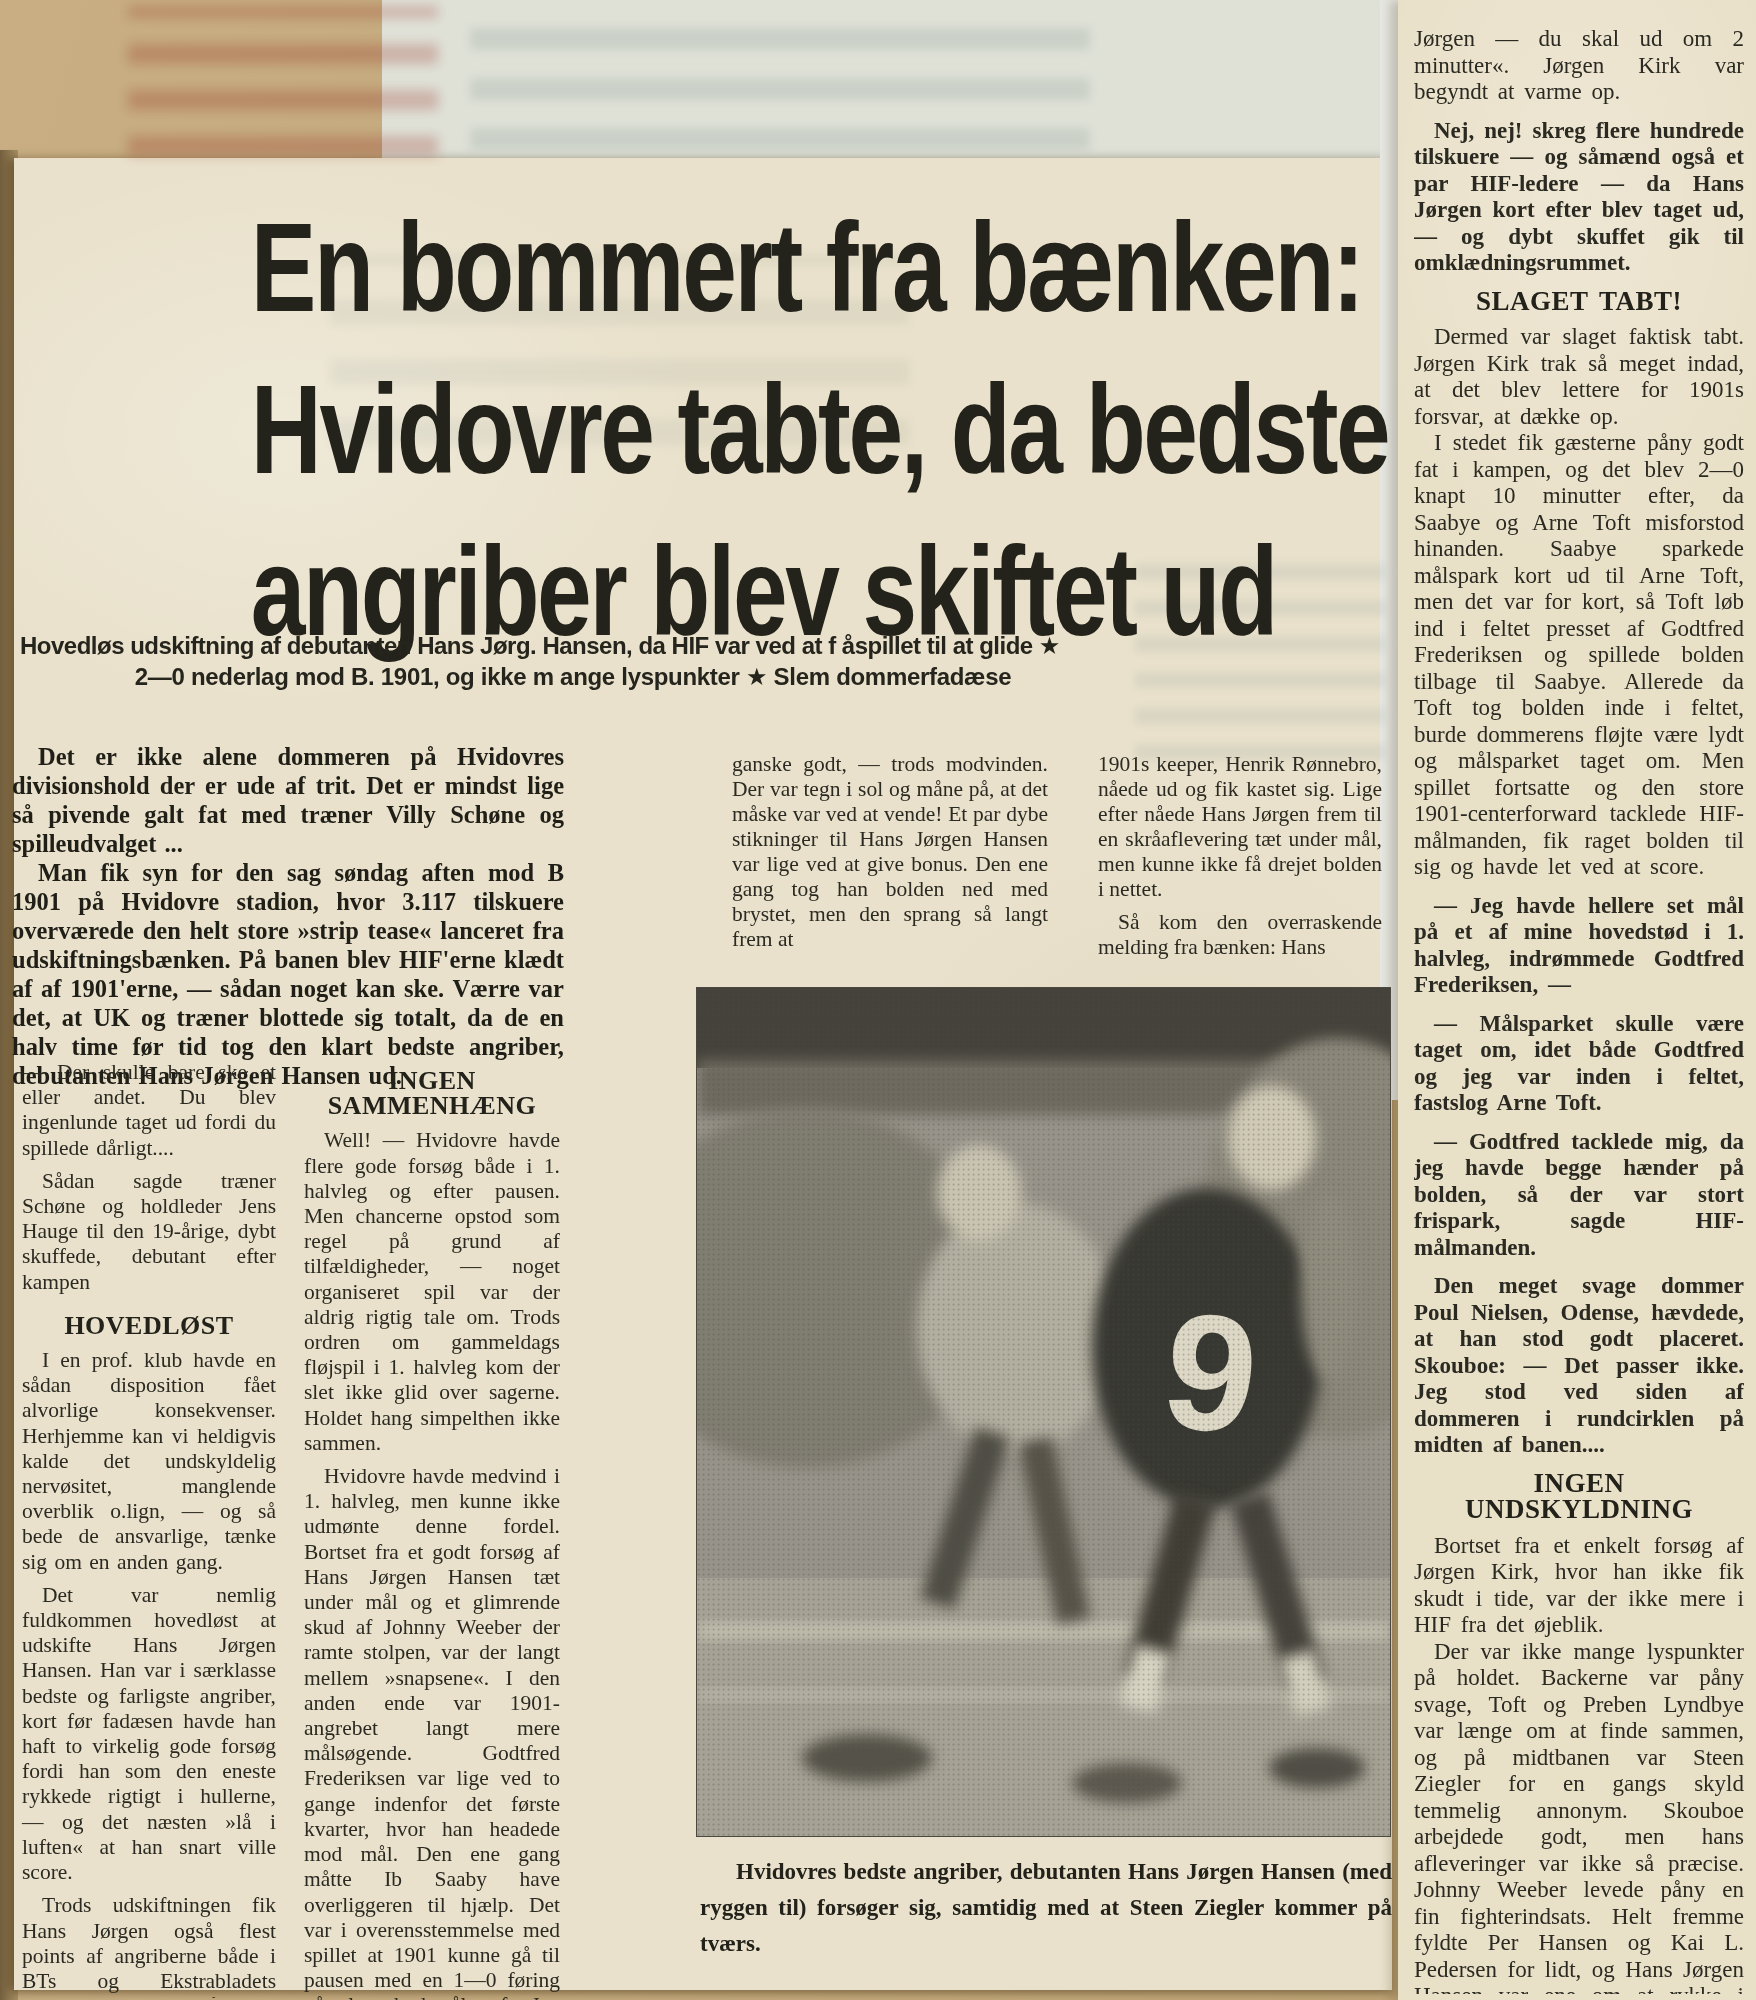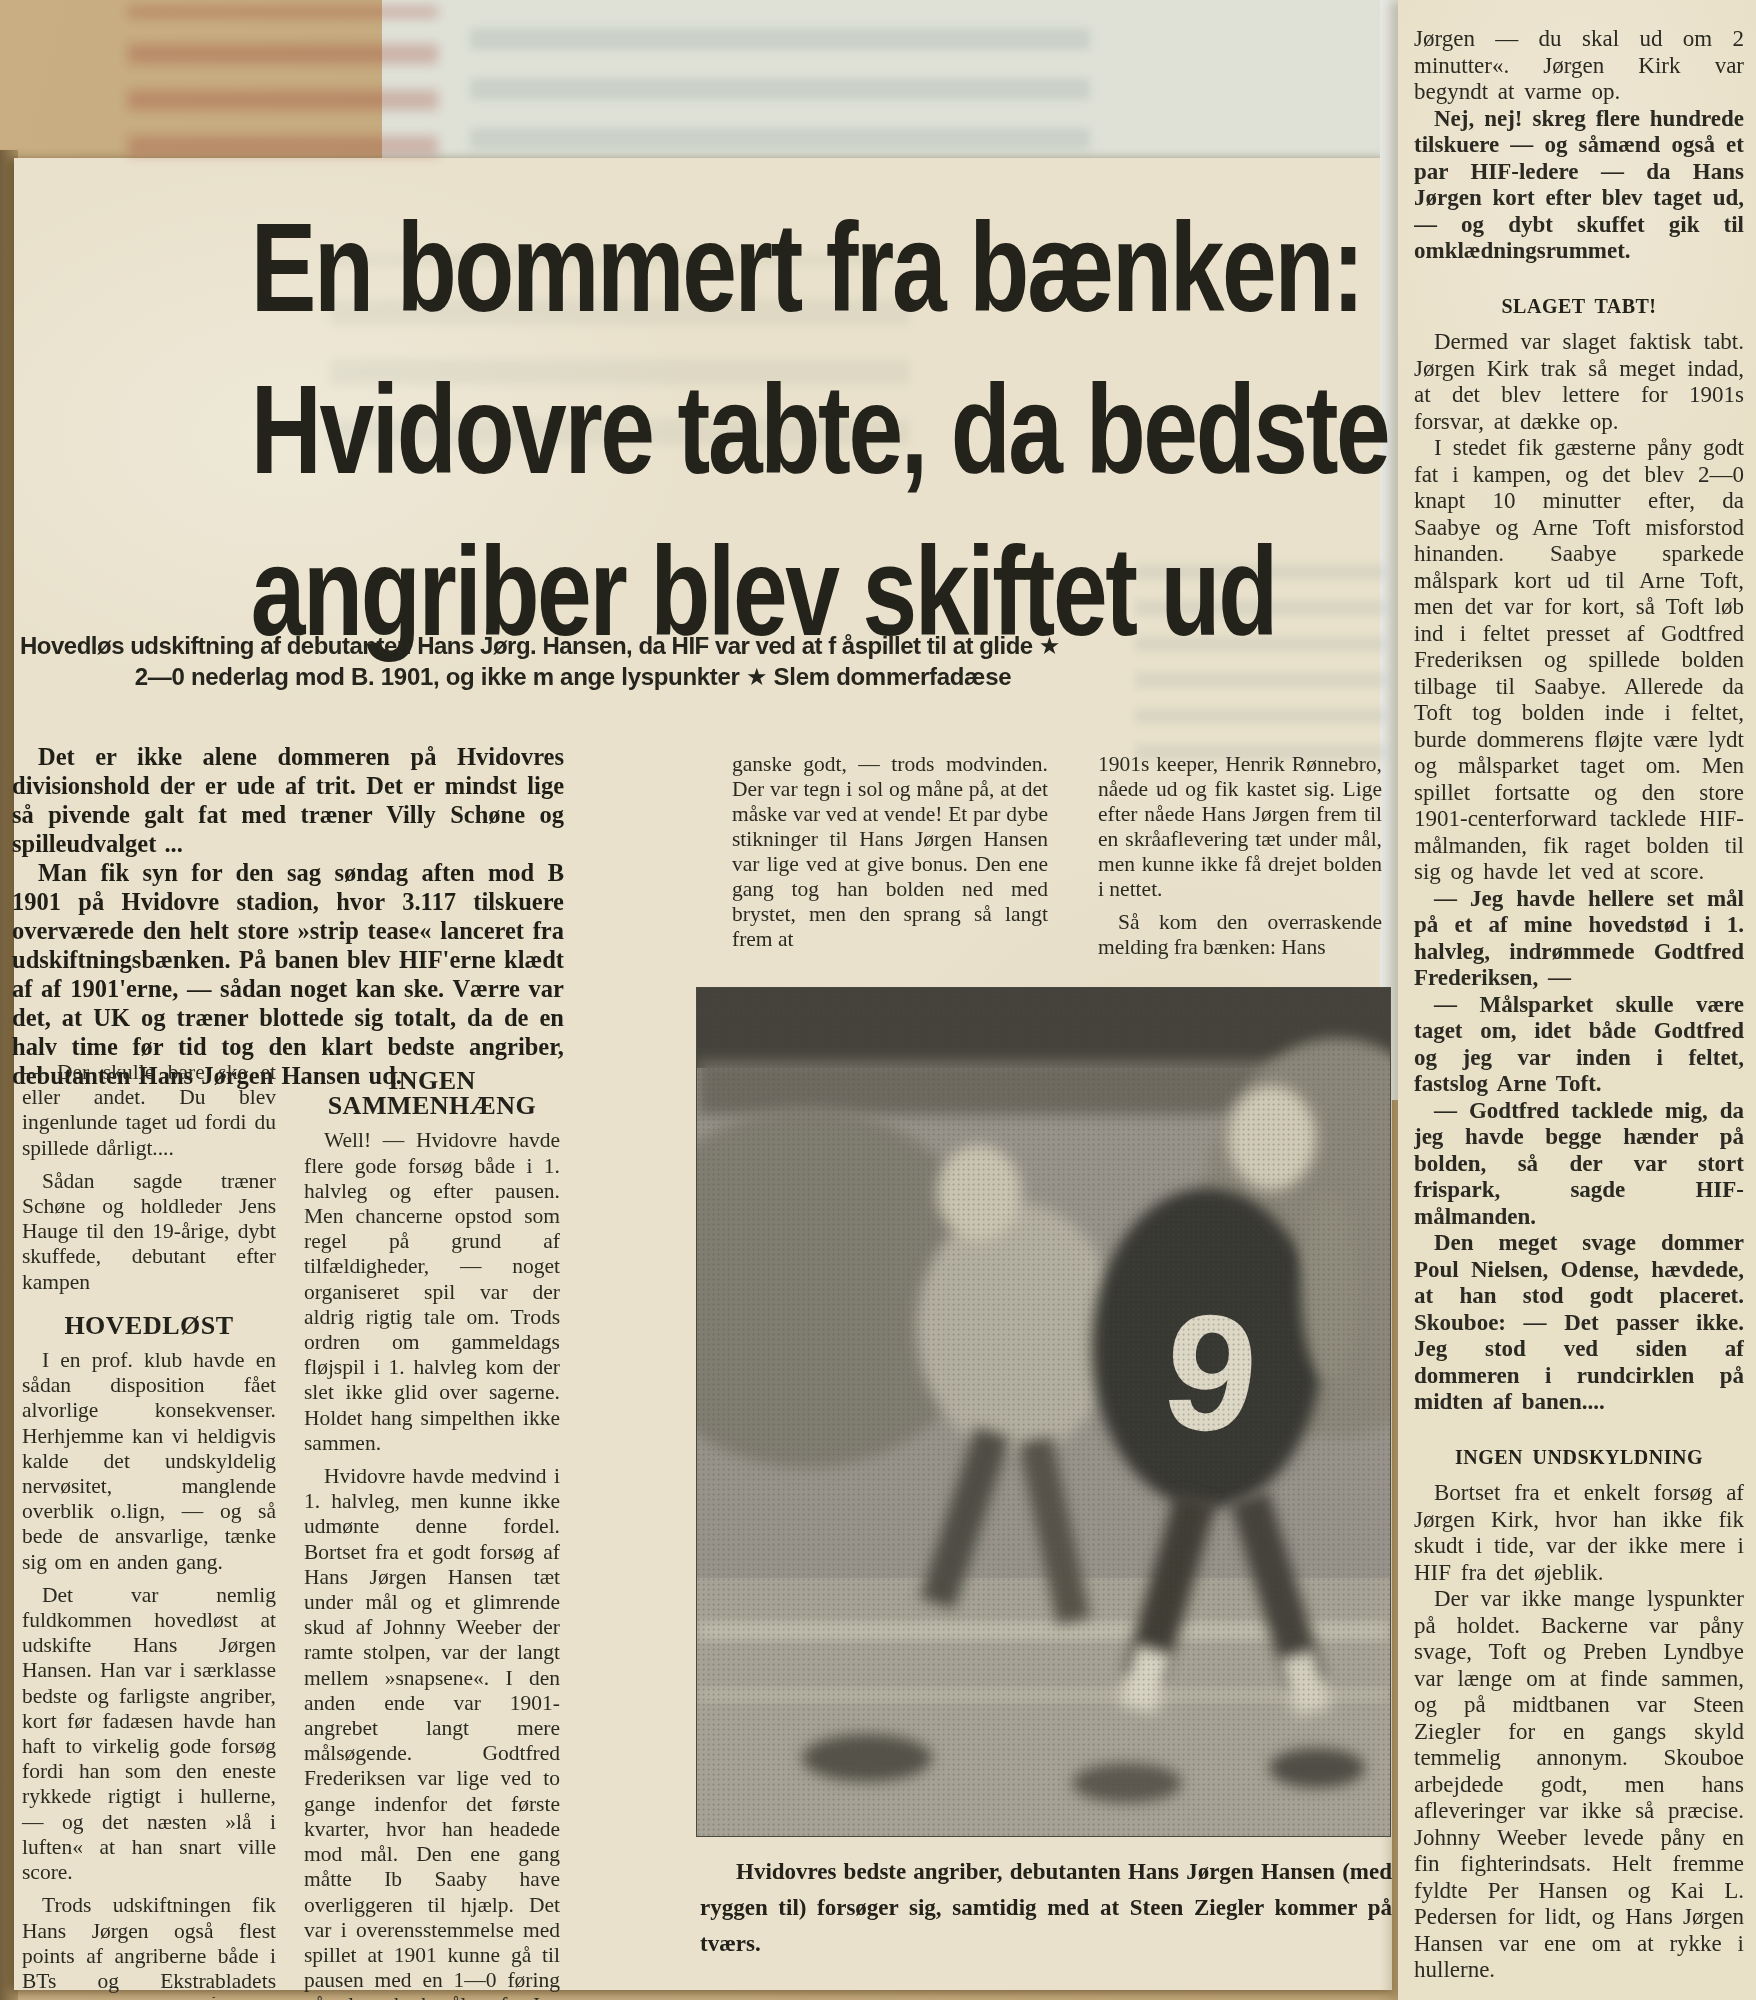--- a/index.html
+++ b/index.html
@@ -74,22 +74,22 @@
 
   .caption { position:absolute; left:700px; top:1854px; width:692px;
     font-weight:bold; font-size:23px; line-height:36px; text-align:justify;
     text-indent:36px; color:#22211a; }
 
   .rc { position:absolute; left:1414px; top:26px; width:330px; height:1968px;
     font-size:23px; line-height:26.5px; text-align:justify; word-spacing:4px;
     color:#2b2a22; overflow:hidden; }
   .rc p { margin:0; text-indent:20px; }
   .rc p.noind { text-indent:0; }
-  .rc .bold { font-weight:bold; }
-  .rc .khead { font-size:20px; margin:28px 0 10px; }
+  .rc .bold { font-weight:bold;margin-top:12px; }
+  .rc .khead { font-size:27px; margin:11px 0 10px; }
 </style>
 </head>
 <body>
 
 <div id="page">
 
   <div class="pale-top"></div>
   <div class="spine"></div>
   <div class="paper-main"></div>
   <div class="right-gap"></div>

